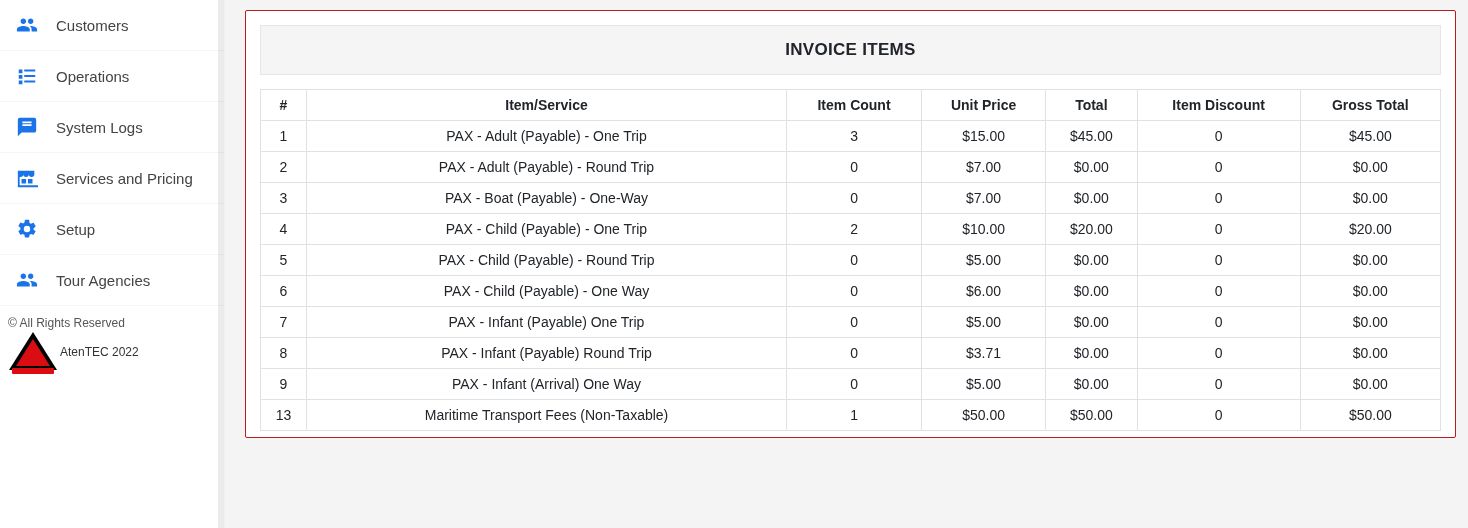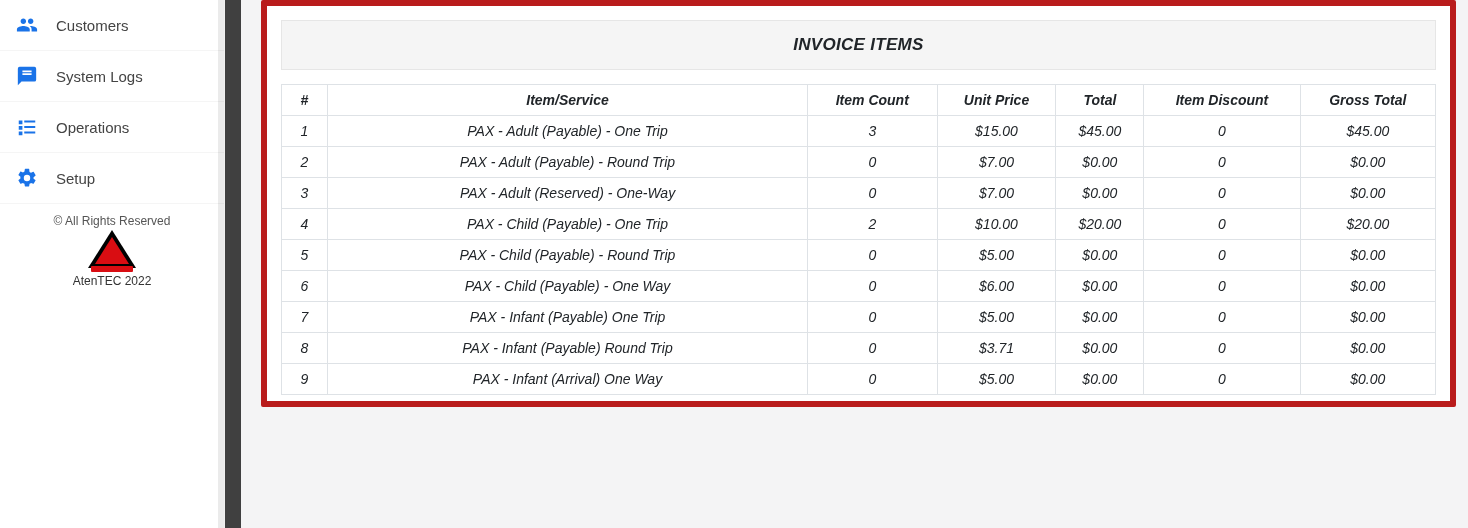--- a/index.html
+++ b/index.html
@@ -1,32 +1,32 @@
 <!DOCTYPE html>
 <html><head>
   <meta charset="utf-8">
   <style>
     * { box-sizing: border-box; margin: 0; padding: 0; }
     body { font-family: "Helvetica Neue", Arial, sans-serif; font-size: 14px; color: #212529; background: #f5f5f5; }
-    .app { display: flex; width: 1468px; height: 528px; background: #404040; gap: 16px; }
+    .app { display: flex; width: 1468px; height: 528px; background: #404040; }
     .sidebar { width: 225px; min-width:225px; background: #fff; display: flex; flex-direction: column; border-right: 1px solid rgba(0,0,0,0.06); position: relative; }
     .sidebar::after{content:"";position:absolute;right:0;top:0;bottom:0;width:6px;background:rgba(0,0,0,0.08);pointer-events:none;}
     .sidebar-item { display: flex; align-items: center; gap: 18px; padding: 14px 16px 14px 16px; cursor: pointer; border-bottom: 1px solid rgba(0,0,0,0.04); color: #444; }
     .sidebar-item .label { font-size: 15px; color: #444; }
     .icon { width: 22px; height: 22px; display:flex; align-items:center; justify-content:center;}
     .icon svg { width: 22px; height: 22px; fill: #1a73e8; }
-    .footer { text-align:center; padding: 10px 8px 6px; font-size: 12px; color: #555; }
-    .logo-wrap{display:flex;flex-direction:column;align-items:center;gap:2px;padding-bottom:6px;}
+    .footer { text-align:left; padding: 10px 8px 6px; font-size: 12px; color: #555; }
+    .logo-wrap{display:flex;flex-direction:row;align-items:center;gap:2px;padding-bottom:6px;}
     .logo{position:relative;width:50px;height:44px;}
     .logo .tri{position:absolute;left:0;right:0;bottom:4px;margin:auto;width:0;height:0;border-left:24px solid transparent;border-right:24px solid transparent;border-bottom:38px solid #010101;}
     .logo .tri2{position:absolute;left:0;right:0;bottom:8px;margin:auto;width:0;height:0;border-left:17px solid transparent;border-right:17px solid transparent;border-bottom:27px solid #d90d12;}
     .logo .bar{position:absolute;bottom:0;left:4px;right:4px;height:6px;background:#d90d12;border-radius:1px;}
     .logo-name{font-size:12px;color:#333;}
     .main { flex:1; padding: 0 12px 12px 20px; overflow:auto; background:#f4f4f5;}
-    .panel { background:#fff; border:6px solid #b91c1c; border-radius:2px; padding:14px 14px 6px; margin-top:0;font-style:italic; }
+    .panel { background:#fff; border:1px solid #b91c1c; border-radius:2px; padding:14px 14px 6px; margin-top:10px; }
     .panel-title { background:#f5f5f5; border:1px solid #e6e6e6; padding:14px 10px; font-weight:700; font-size:17px; text-align:center; letter-spacing:0.3px;}
     table.invoice { width:100%; border-collapse: collapse; margin-top:14px; }
     table.invoice th, table.invoice td { border:1px solid #dee2e6; padding:7px 10px; font-size:14px; text-align:center; vertical-align:middle;}
     table.invoice th { background:#fff; font-weight:700;}
     table.invoice td { background:#fff; color:#212529;}
     .col-num{width:46px;}
     .col-item{width:480px;}
   </style>
 </head>
 <body>
@@ -38,40 +38,56 @@
           <span class="icon">
             <svg viewBox="0 0 24 24">
               <path d="M16 11c1.66 0 3-1.34 3-3s-1.34-3-3-3-3 1.34-3 3 1.34 3 3 3zM8 11c1.66 0 3-1.34 3-3S9.66 5 8 5 5 6.34 5 8s1.34 3 3 3zm0 2c-2.33 0-7 1.17-7 3.5V19h14v-2.5C15 14.17 10.33 13 8 13zm8 0c-.29 0-.62.02-.97.05 1.16.84 1.97 1.97 1.97 3.45V19h6v-2.5c0-2.33-4.67-3.5-7-3.5z"></path>
             </svg>
           </span>
           <span class="label">Customers</span>
         </div>
         <div class="sidebar-item">
           <span class="icon">
             <svg viewBox="0 0 24 24">
+              <path d="M3 5h4v4H3zm0 6h4v4H3zm0 6h4v4H3zm6-12h12v2H9zm0 6h12v2H9zm0 6h12v2H9z"></path>
+            </svg>
+          </span>
+          <span class="label">Operations</span>
+        </div>
+        <div class="sidebar-item">
+          <span class="icon">
+            <svg viewBox="0 0 24 24">
               <path d="M20 2H4a2 2 0 0 0-2 2v18l4-4h14a2 2 0 0 0 2-2V4a2 2 0 0 0-2-2zM7 9h10v2H7zm0-3h10v2H7z"></path>
             </svg>
           </span>
           <span class="label">System Logs</span>
         </div>
         <div class="sidebar-item">
           <span class="icon">
             <svg viewBox="0 0 24 24">
-              <path d="M3 5h4v4H3zm0 6h4v4H3zm0 6h4v4H3zm6-12h12v2H9zm0 6h12v2H9zm0 6h12v2H9z"></path>
-            </svg>
-          </span>
-          <span class="label">Operations</span>
+              <path d="M4 4h16v4a3 3 0 0 1-3 3 3 3 0 0 1-3-3 3 3 0 0 1-6 0 3 3 0 0 1-3 3 3 3 0 0 1-1-.18V20h20v2H2V4zm2 9v5h5v-5zm7 0v5h5v-5z"></path>
+            </svg>
+          </span>
+          <span class="label">Services and Pricing</span>
         </div>
         <div class="sidebar-item">
           <span class="icon">
             <svg viewBox="0 0 24 24">
               <path d="M19.14 12.94a7.49 7.49 0 0 0 .05-.94 7.49 7.49 0 0 0-.05-.94l2.03-1.58a.5.5 0 0 0 .12-.64l-1.92-3.32a.5.5 0 0 0-.6-.22l-2.39.96a7.03 7.03 0 0 0-1.62-.94l-.36-2.54A.5.5 0 0 0 13.9 2h-3.8a.5.5 0 0 0-.5.42l-.36 2.54c-.58.24-1.12.55-1.62.94l-2.39-.96a.5.5 0 0 0-.6.22L2.71 8.48a.5.5 0 0 0 .12.64l2.03 1.58c-.03.31-.05.63-.05.94s.02.63.05.94l-2.03 1.58a.5.5 0 0 0-.12.64l1.92 3.32c.13.22.39.31.6.22l2.39-.96c.5.39 1.04.7 1.62.94l.36 2.54c.04.24.25.42.5.42h3.8c.25 0 .46-.18.5-.42l.36-2.54c.58-.24 1.12-.55 1.62-.94l2.39.96c.21.09.47 0 .6-.22l1.92-3.32a.5.5 0 0 0-.12-.64zM12 15.5A3.5 3.5 0 1 1 12 8.5a3.5 3.5 0 0 1 0 7z"></path>
             </svg>
           </span>
           <span class="label">Setup</span>
+        </div>
+        <div class="sidebar-item">
+          <span class="icon">
+            <svg viewBox="0 0 24 24">
+              <path d="M16 11c1.66 0 3-1.34 3-3s-1.34-3-3-3-3 1.34-3 3 1.34 3 3 3zM8 11c1.66 0 3-1.34 3-3S9.66 5 8 5 5 6.34 5 8s1.34 3 3 3zm0 2c-2.33 0-7 1.17-7 3.5V19h14v-2.5C15 14.17 10.33 13 8 13zm8 0c-.29 0-.62.02-.97.05 1.16.84 1.97 1.97 1.97 3.45V19h6v-2.5c0-2.33-4.67-3.5-7-3.5z"></path>
+            </svg>
+          </span>
+          <span class="label">Tour Agencies</span>
         </div>
       </nav>
     <div class="footer">
       <div>© All Rights Reserved</div>
       <div class="logo-wrap">
         <div class="logo">
           <div class="tri"></div>
             <div class="tri2"></div>
             <div class="bar"></div>
         </div>
@@ -109,21 +125,21 @@
               <td>2</td>
               <td>PAX - Adult (Payable) - Round Trip</td>
               <td>0</td>
               <td>$7.00</td>
               <td>$0.00</td>
               <td>0</td>
               <td>$0.00</td>
             </tr>
             <tr>
               <td>3</td>
-              <td>PAX - Adult (Reserved) - One-Way</td>
+              <td>PAX - Boat (Payable) - One-Way</td>
               <td>0</td>
               <td>$7.00</td>
               <td>$0.00</td>
               <td>0</td>
               <td>$0.00</td>
             </tr>
             <tr>
               <td>4</td>
               <td>PAX - Child (Payable) - One Trip</td>
               <td>2</td>
@@ -169,18 +185,27 @@
               <td>$0.00</td>
             </tr>
             <tr>
               <td>9</td>
               <td>PAX - Infant (Arrival) One Way</td>
               <td>0</td>
               <td>$5.00</td>
               <td>$0.00</td>
               <td>0</td>
               <td>$0.00</td>
+            </tr>
+            <tr>
+              <td>13</td>
+              <td>Maritime Transport Fees (Non-Taxable)</td>
+              <td>1</td>
+              <td>$50.00</td>
+              <td>$50.00</td>
+              <td>0</td>
+              <td>$50.00</td>
             </tr>
           </tbody>
       </table>
     </section>
   </main>
 </div>
 
 </body></html>

